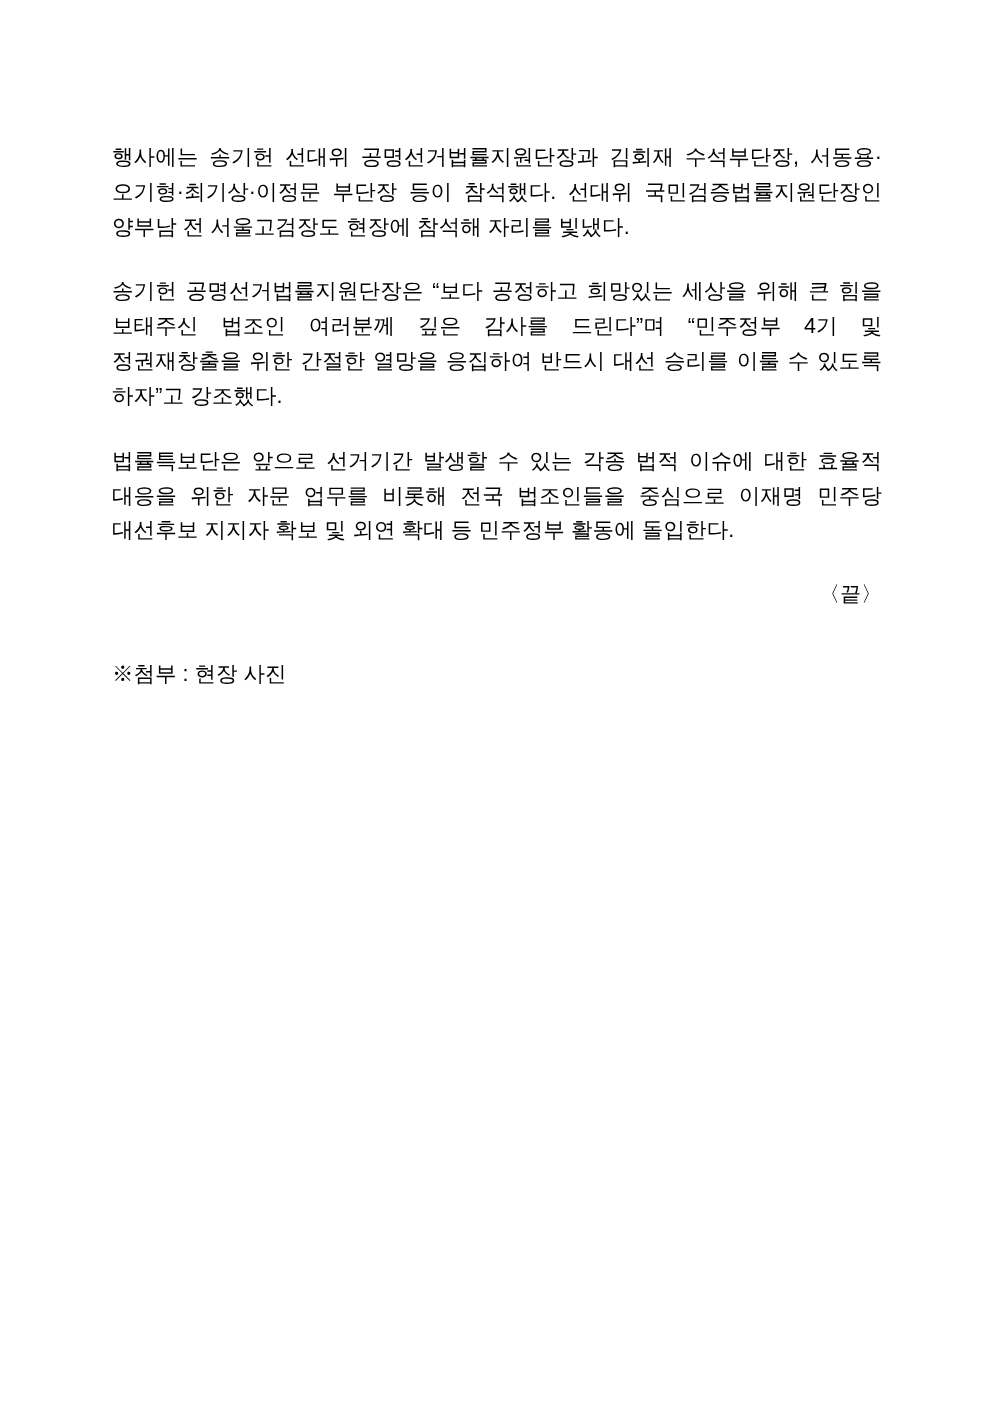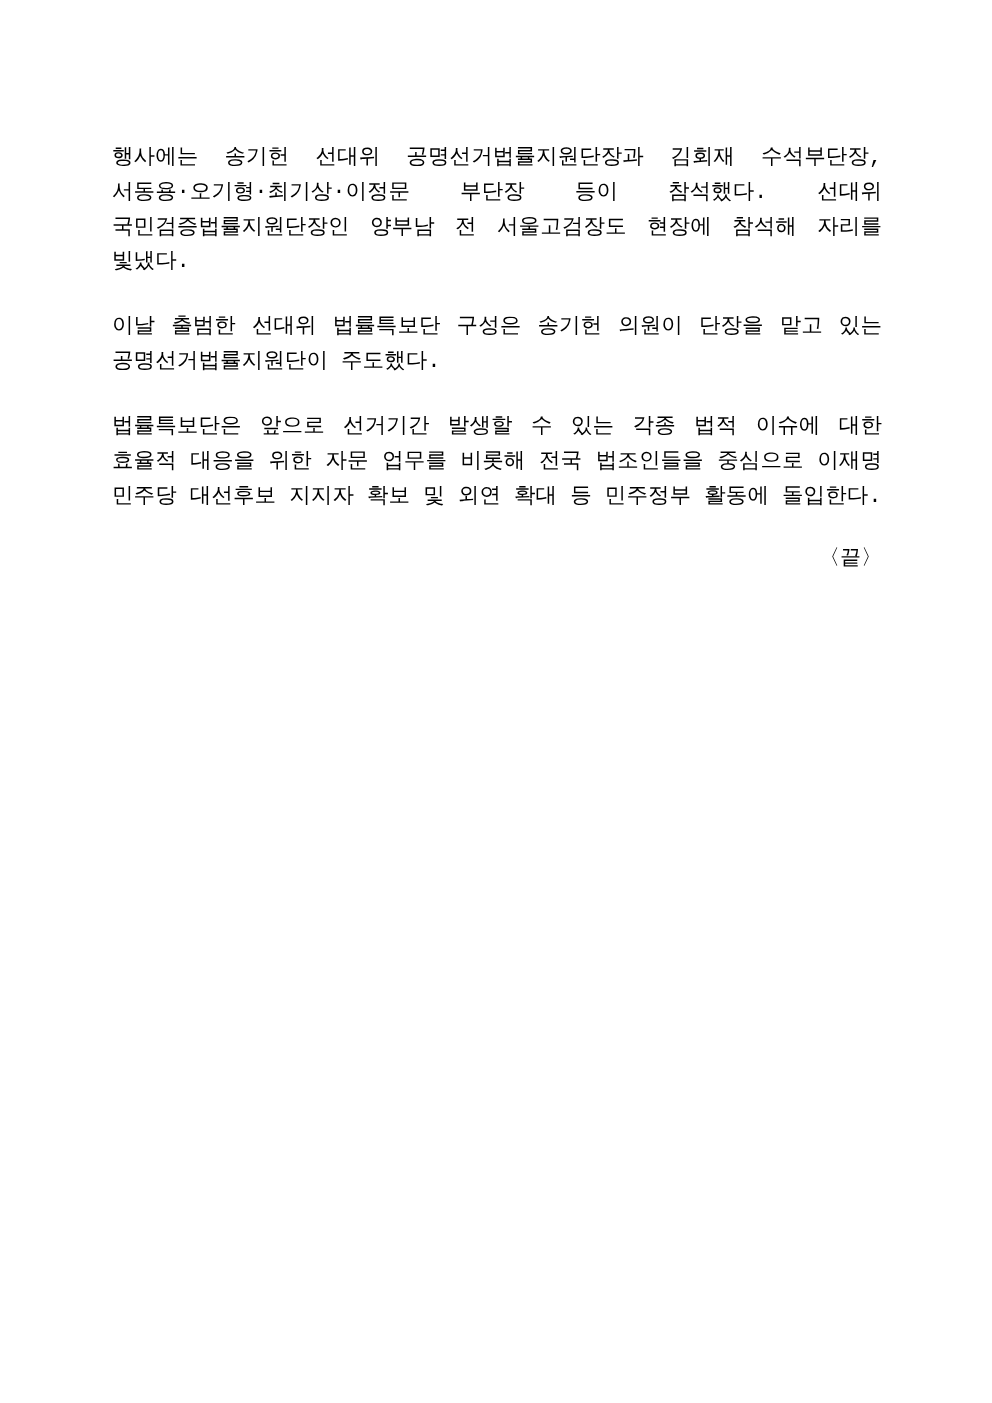--- a/index.html
+++ b/index.html
@@ -7,21 +7,21 @@
     padding: 0;
     background: #ffffff;
   }
   .page {
     position: relative;
     width: 992px;
     height: 1403px;
     background: #ffffff;
     box-sizing: border-box;
     padding: 140px 110px 0 112px;
-    font-family: Liberation Mono, monospace;
+    font-family: Liberation Sans, sans-serif;
     color: #000000;
   }
   .doc-body {
     width: 770px;
   }
   p.para {
     margin: 0 0 30px 0;
     font-size: 21.5px;
     line-height: 1.62;
     text-align: justify;
@@ -43,17 +43,18 @@
     font-size: 21.5px;
     line-height: 1.5;
   }
 </style>
 </head>
 <body>
 
 <div class="page">
   <div class="doc-body">
     <p class="para">행사에는 송기헌 선대위 공명선거법률지원단장과 김회재 수석부단장, 서동용·오기형·최기상·이정문 부단장 등이 참석했다. 선대위 국민검증법률지원단장인 양부남 전 서울고검장도 현장에 참석해 자리를 빛냈다.</p>
-    <p class="para">이날 출범한 선대위 법률특보단 구성은 송기헌 의원이 단장을 맡고 있는 공명선거법률지원단이 주도했다.</p>
+    <p class="para">송기헌 공명선거법률지원단장은 “보다 공정하고 희망있는 세상을 위해 큰 힘을 보태주신 법조인 여러분께 깊은 감사를 드린다”며 “민주정부 4기 및 정권재창출을 위한 간절한 열망을 응집하여 반드시 대선 승리를 이룰 수 있도록 하자”고 강조했다.</p>
     <p class="para">법률특보단은 앞으로 선거기간 발생할 수 있는 각종 법적 이슈에 대한 효율적 대응을 위한 자문 업무를 비롯해 전국 법조인들을 중심으로 이재명 민주당 대선후보 지지자 확보 및 외연 확대 등 민주정부 활동에 돌입한다.</p>
     <p class="end-mark">〈끝〉</p>
+    <p class="attachment">※첨부 : 현장 사진</p>
   </div>
 </div>
 
 </body></html>

